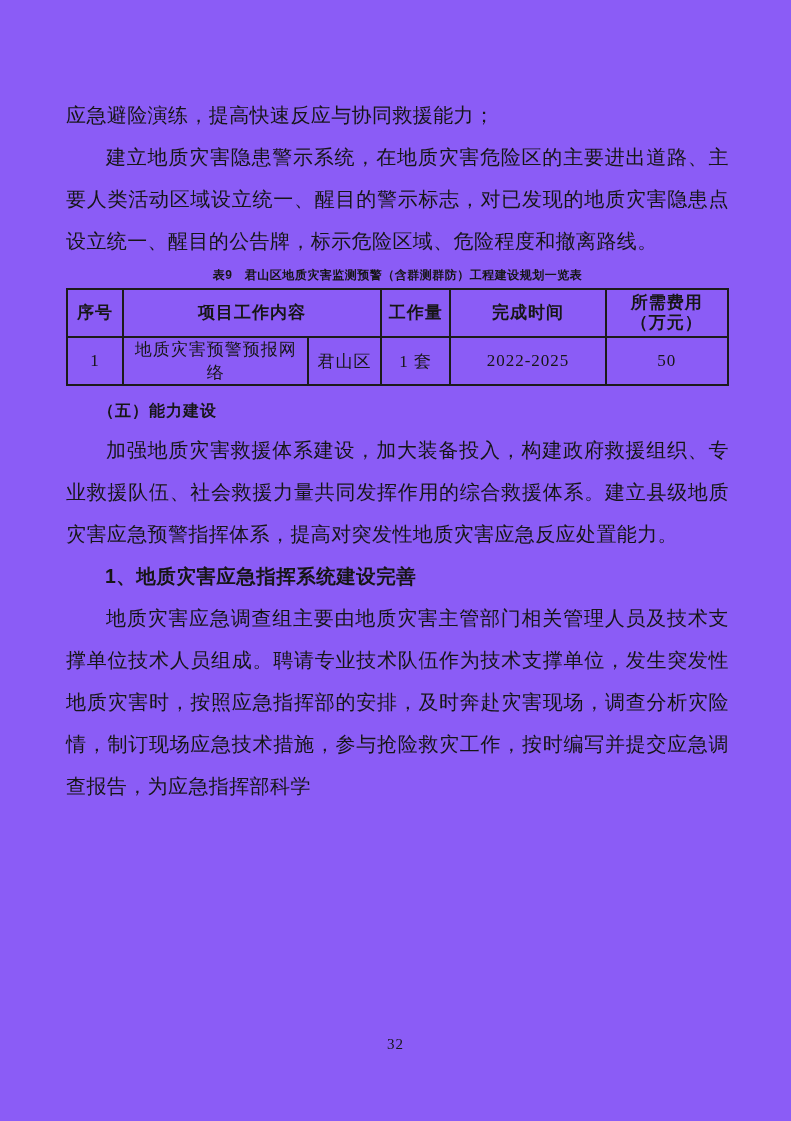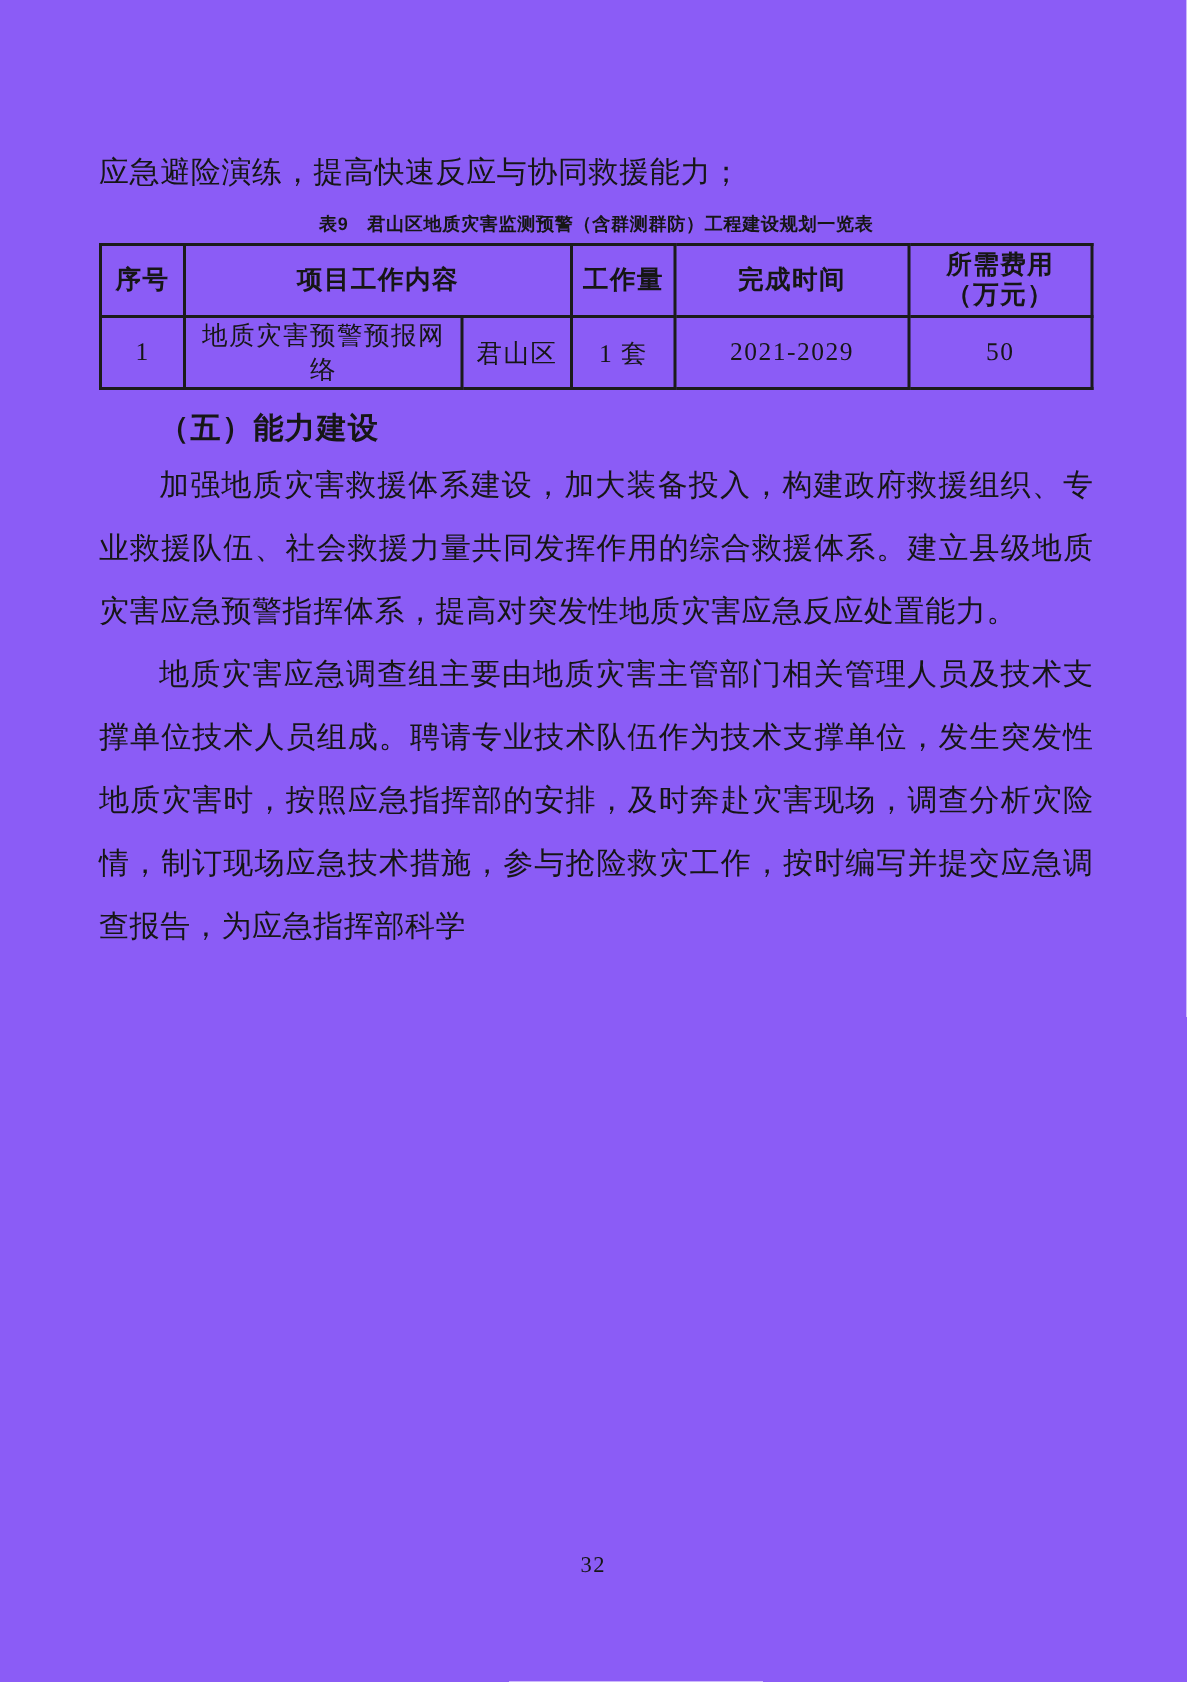--- a/index.html
+++ b/index.html
@@ -61,23 +61,23 @@
     letter-spacing: 1px;
   }
   table.data-table td {
     height: 31px;
     font-size: 17px;
     font-weight: 500;
     letter-spacing: 1px;
   }
   h2.section-heading {
     margin: 11px 0 2px 0;
-    font-family: Liberation Serif, serif;
+    font-family: Liberation Mono, monospace;
     font-weight: bold;
-    font-size: 20px;
+    font-size: 16px;
     line-height: 30px;
     text-indent: 2em;
     letter-spacing: 1px;
   }
   h3.sub-heading {
     margin: 0;
     font-family: "Liberation Sans", sans-serif;
     font-weight: bold;
     font-size: 19.5px;
     line-height: 42px;
@@ -95,20 +95,21 @@
     color: #161616;
   }
 </style>
 </head>
 <body>
 
 <div class="page">
 
   <p class="body-text no-indent">应急避险演练，提高快速反应与协同救援能力；</p>
 
+  <p class="body-text">建立地质灾害隐患警示系统，在地质灾害危险区的主要进出道路、主要人类活动区域设立统一、醒目的警示标志，对已发现的地质灾害隐患点设立统一、醒目的公告牌，标示危险区域、危险程度和撤离路线。</p>
 
   <div class="table-caption">表9　君山区地质灾害监测预警（含群测群防）工程建设规划一览表</div>
 
   <table class="data-table">
     <colgroup>
       <col style="width:8.5%">
       <col style="width:28%">
       <col style="width:11%">
       <col style="width:10.5%">
       <col style="width:23.5%">
@@ -123,30 +124,31 @@
         <th>
           <span>所需费用</span><br>
           <span>（万元）</span>
         </th>
       </tr>
       <tr>
         <td>1</td>
         <td>地质灾害预警预报网络</td>
         <td>君山区</td>
         <td>1 套</td>
-        <td>2021-2029</td>
+        <td>2022-2025</td>
         <td>50</td>
       </tr>
     </tbody>
   </table>
 
   <h2 class="section-heading">（五）能力建设</h2>
 
   <p class="body-text">加强地质灾害救援体系建设，加大装备投入，构建政府救援组织、专业救援队伍、社会救援力量共同发挥作用的综合救援体系。建立县级地质灾害应急预警指挥体系，提高对突发性地质灾害应急反应处置能力。</p>
 
+  <h3 class="sub-heading">1、地质灾害应急指挥系统建设完善</h3>
 
 
 
   <p class="body-text">地质灾害应急调查组主要由地质灾害主管部门相关管理人员及技术支撑单位技术人员组成。聘请专业技术队伍作为技术支撑单位，发生突发性地质灾害时，按照应急指挥部的安排，及时奔赴灾害现场，调查分析灾险情，制订现场应急技术措施，参与抢险救灾工作，按时编写并提交应急调查报告，为应急指挥部科学</p>
 
   <div class="page-number">32</div>
 
 </div>
 
 </body></html>

